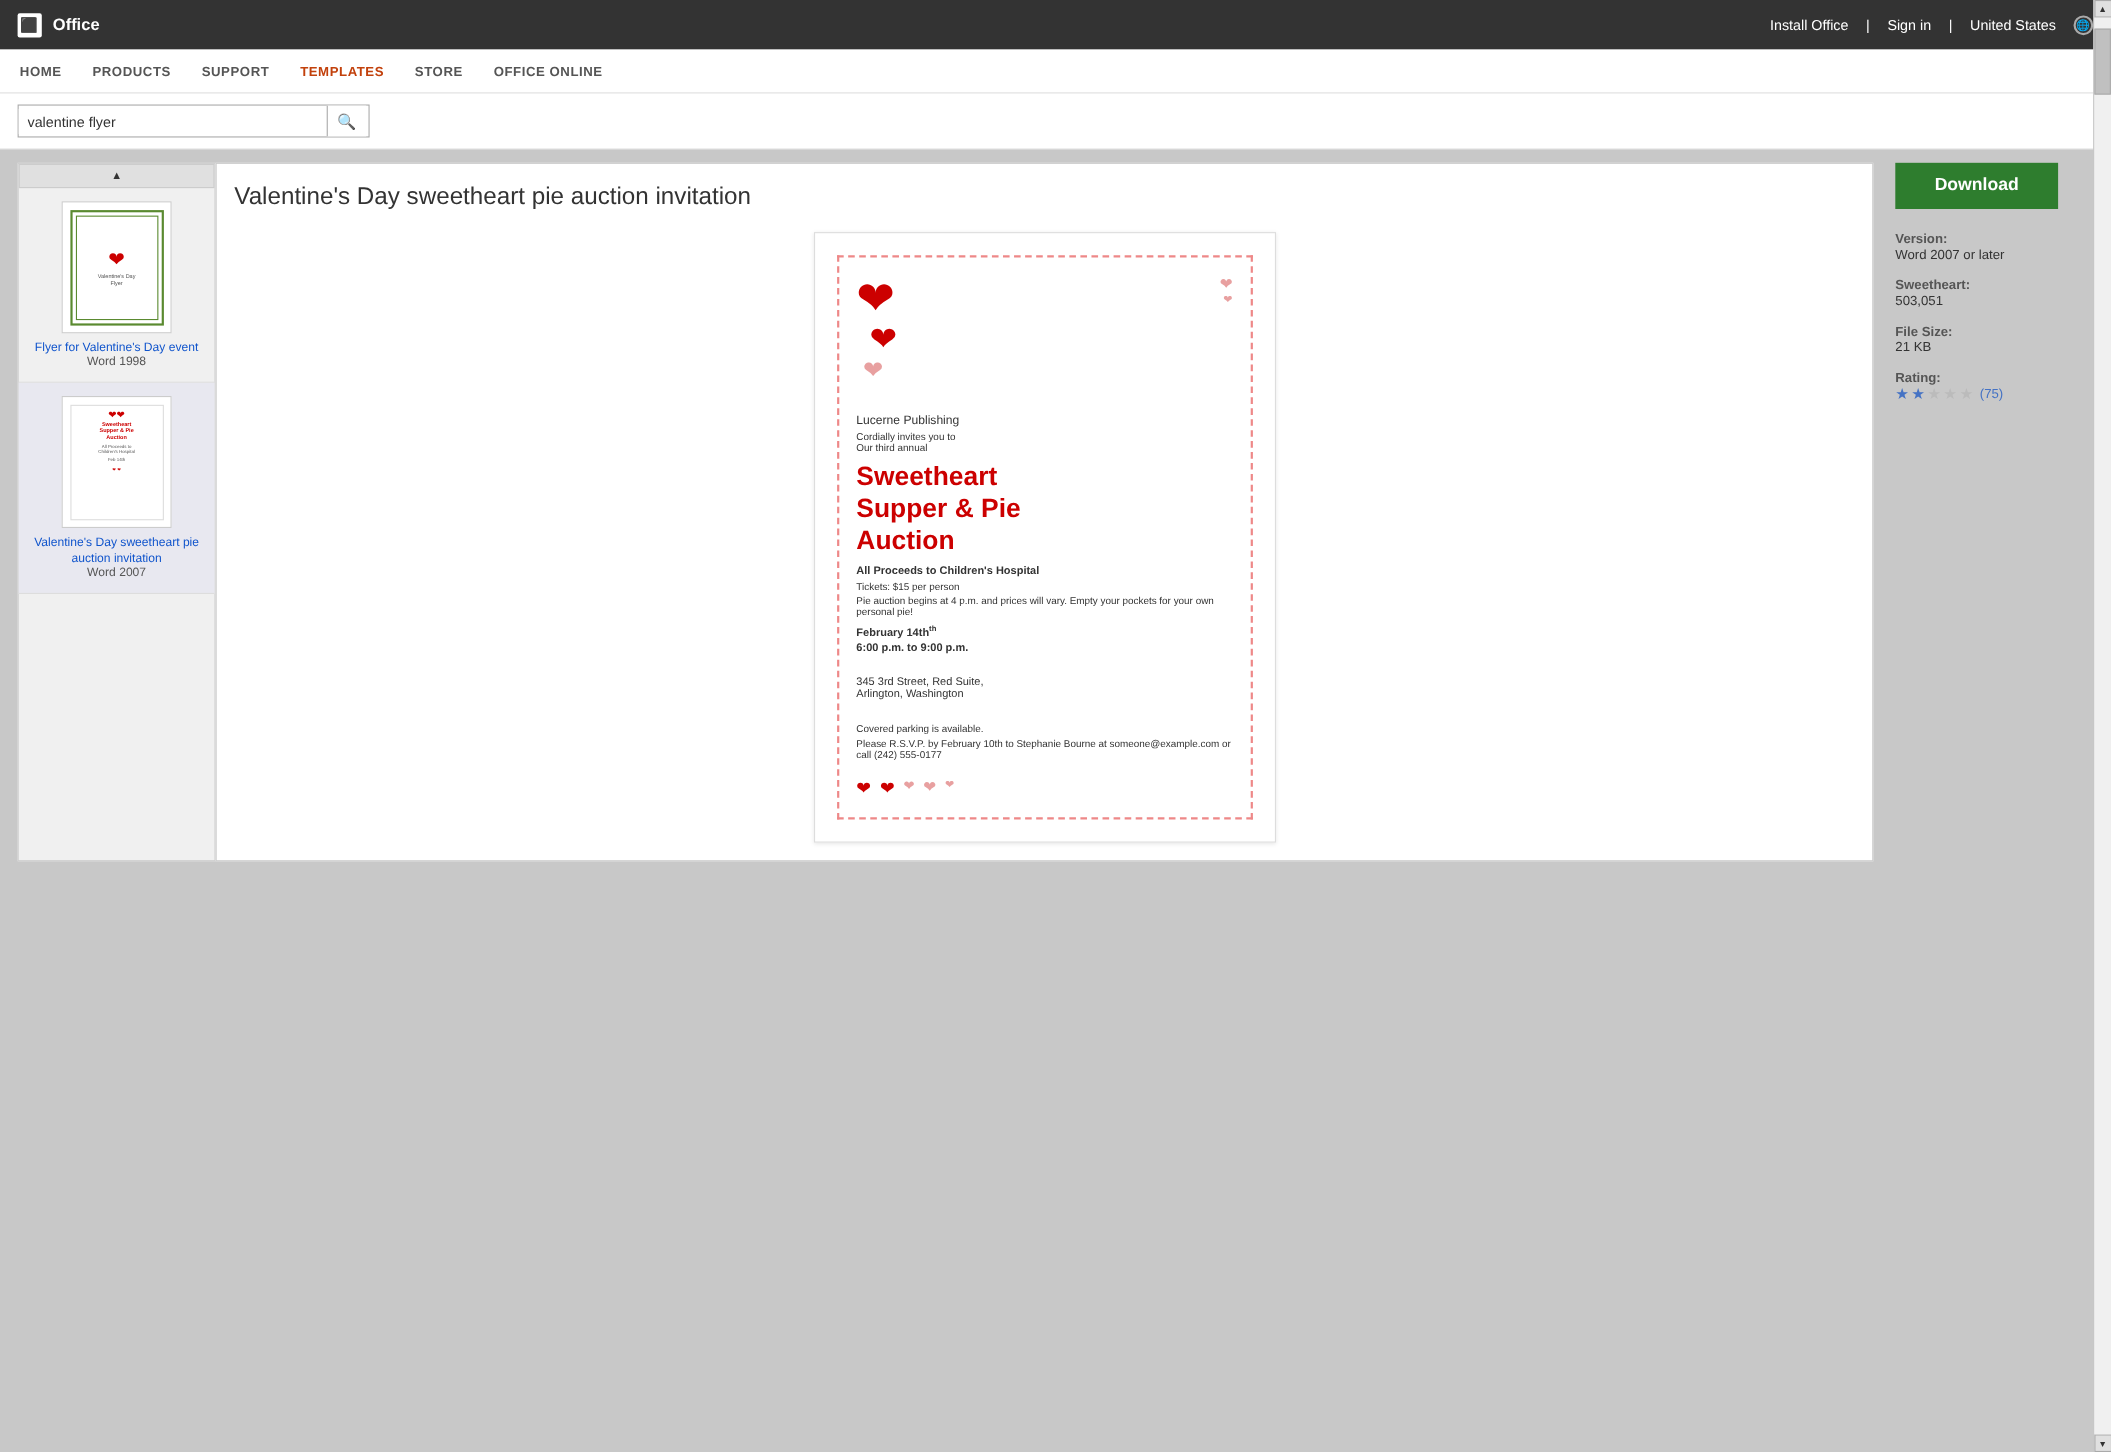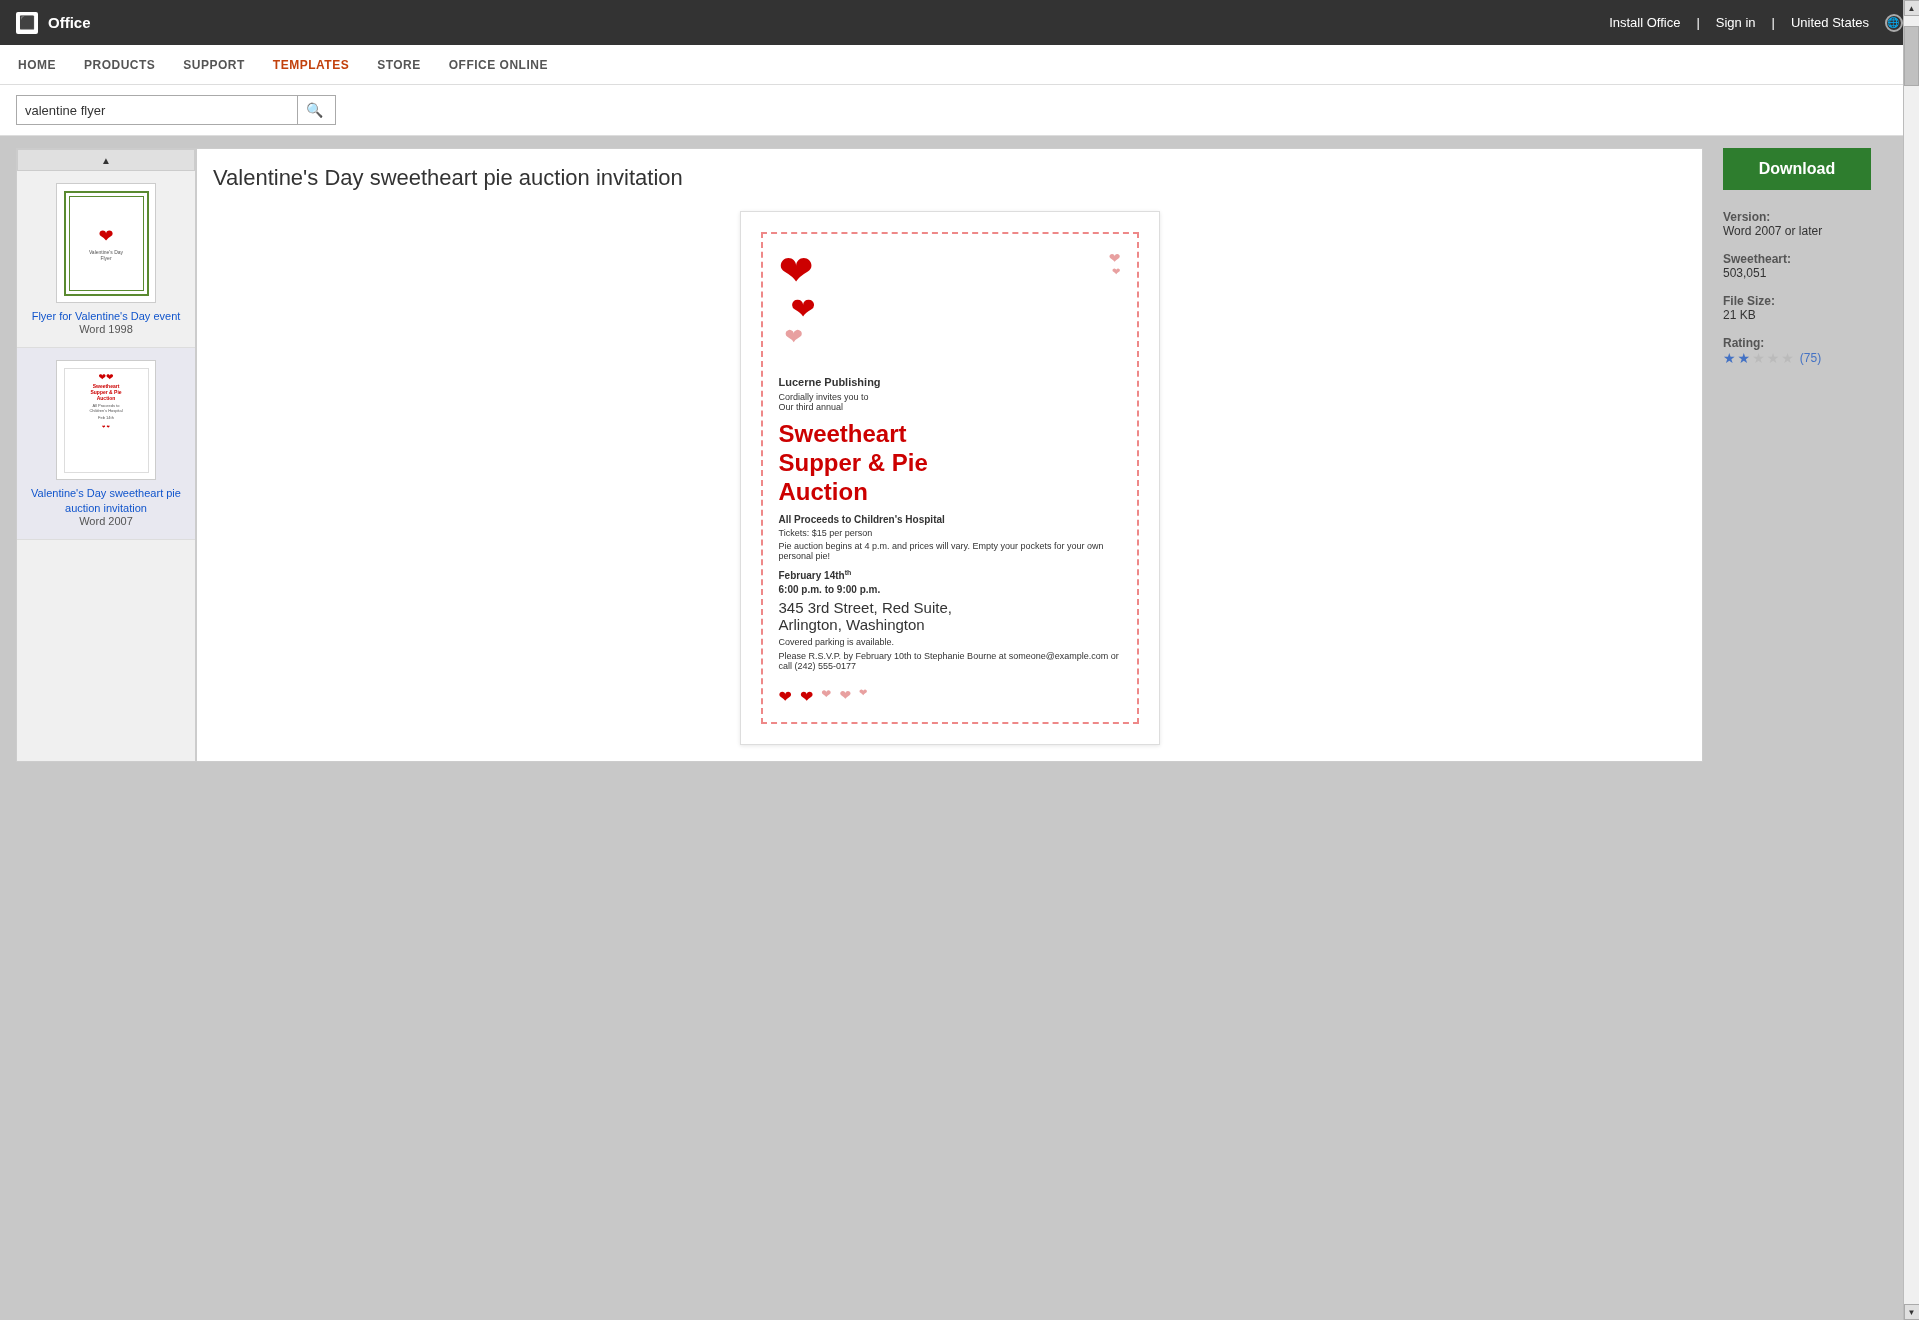--- a/index.html
+++ b/index.html
@@ -207,21 +207,21 @@
 
     
     .doc-border {
       border: 2px dashed #e88;
       padding: 16px;
       min-height: 400px;
       position: relative;
     }
     .doc-publisher {
       font-size: 11px;
-      font-weight: bold;
+      font-weight: normal;
       color: #333;
       margin-bottom: 4px;
       margin-top: 28px;
     }
     .doc-cordially {
       font-size: 9px;
       color: #333;
     }
     .doc-main-title {
       font-size: 24px;
@@ -250,23 +250,23 @@
       font-weight: bold;
       color: #333;
       margin: 8px 0 2px;
     }
     .doc-time {
       font-size: 10px;
       font-weight: bold;
       color: #333;
     }
     .doc-address {
-      font-size: 15px;
-      color: #333;
-      margin: 4px 0;
+      font-size: 10px;
+      color: #333;
+      margin: 20px 0;
     }
     .doc-parking {
       font-size: 9px;
       color: #333;
       margin: 3px 0;
     }
     .doc-rsvp {
       font-size: 9px;
       color: #333;
       margin: 4px 0;

